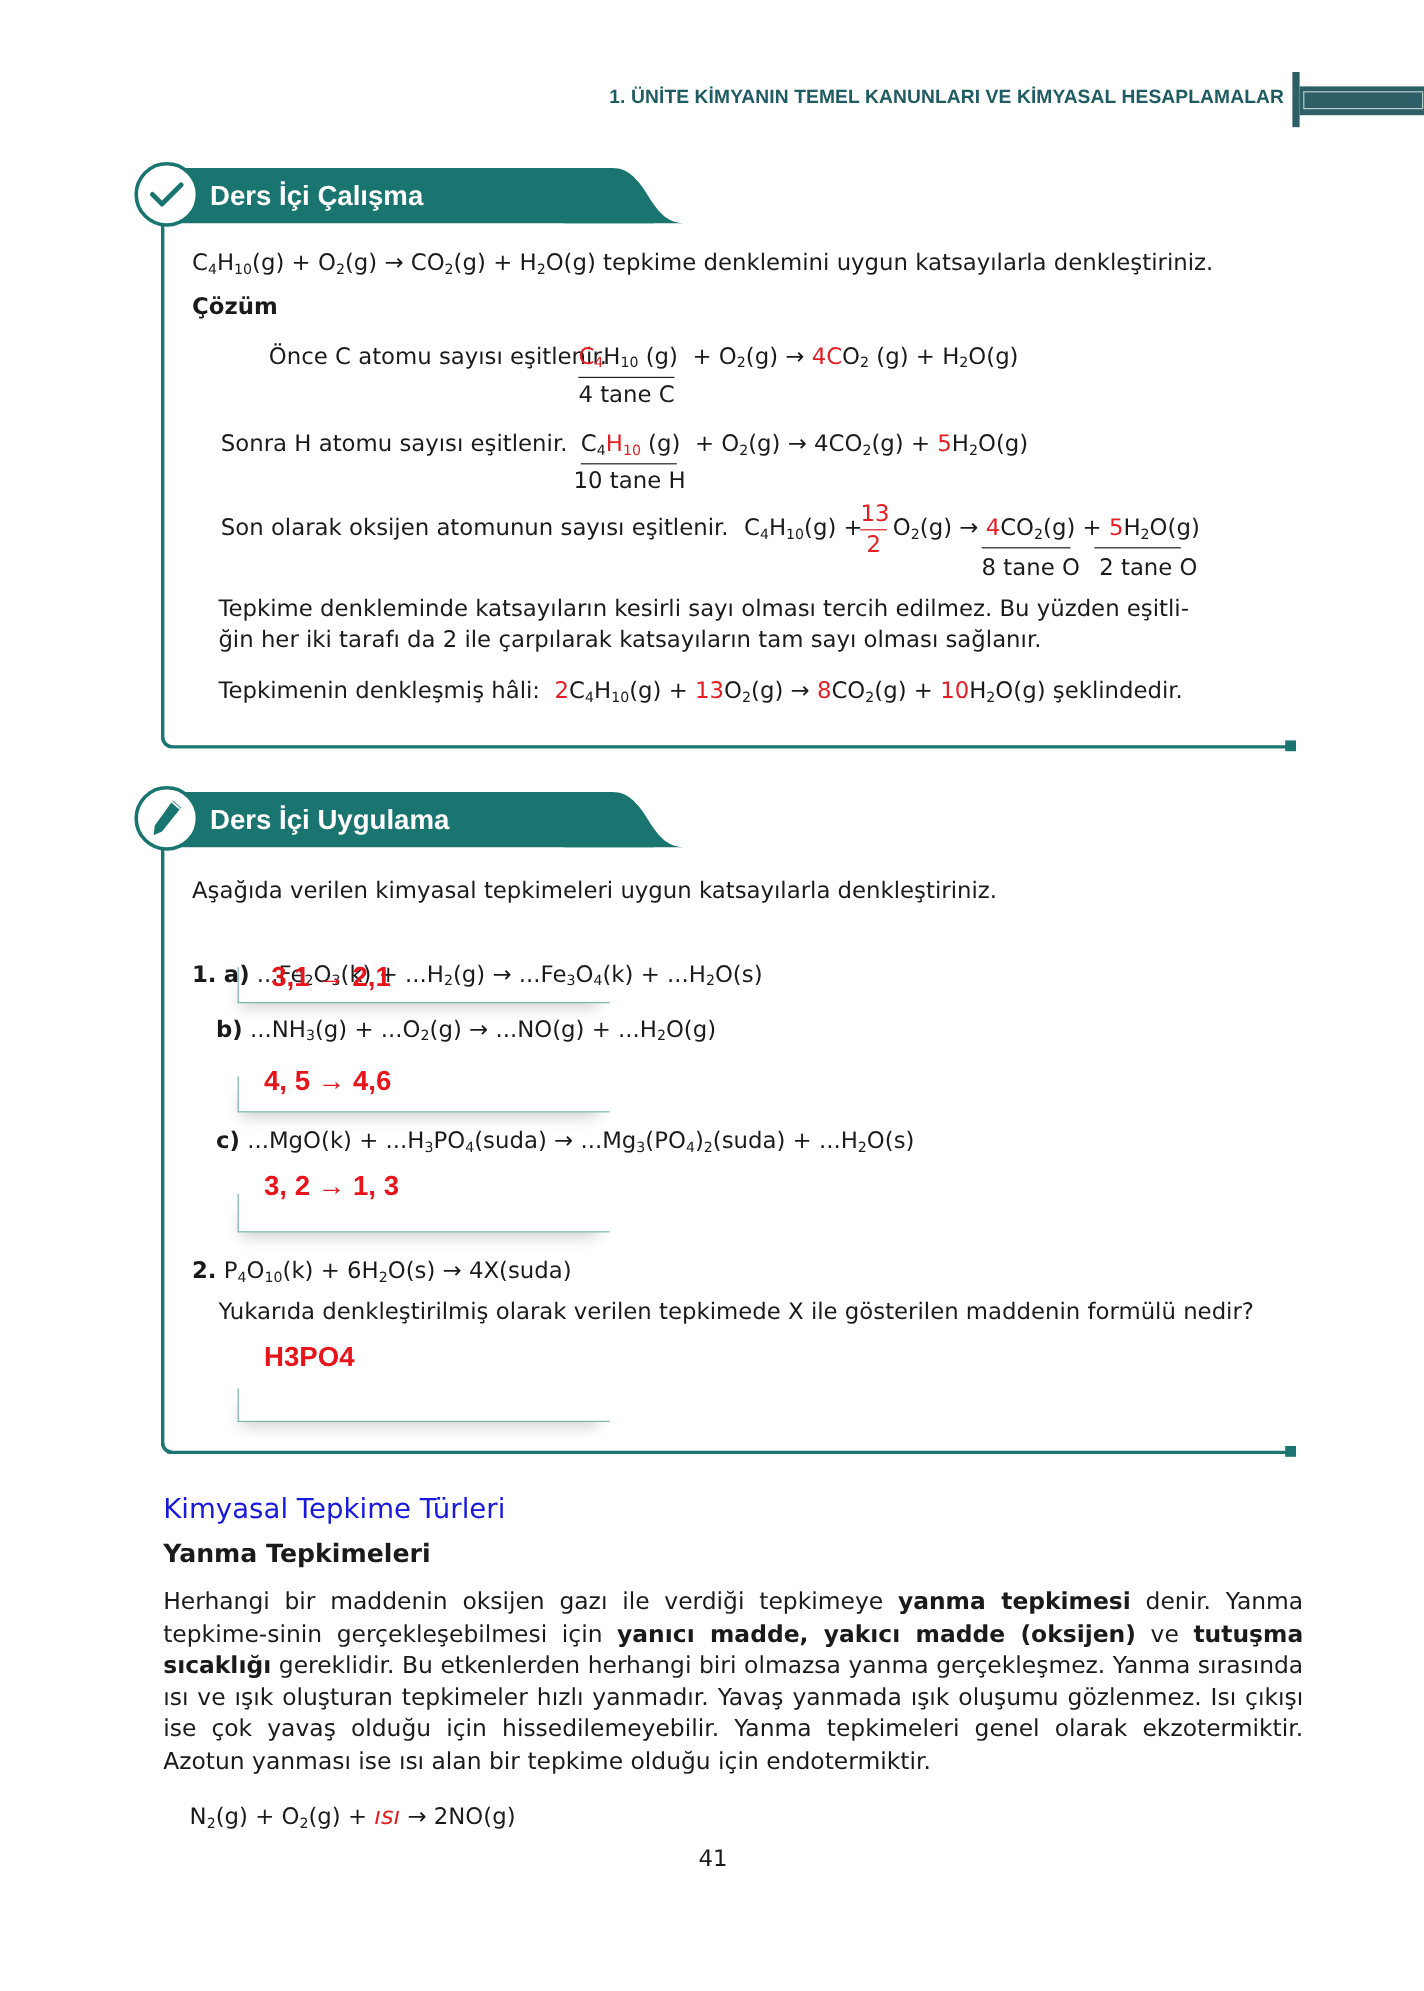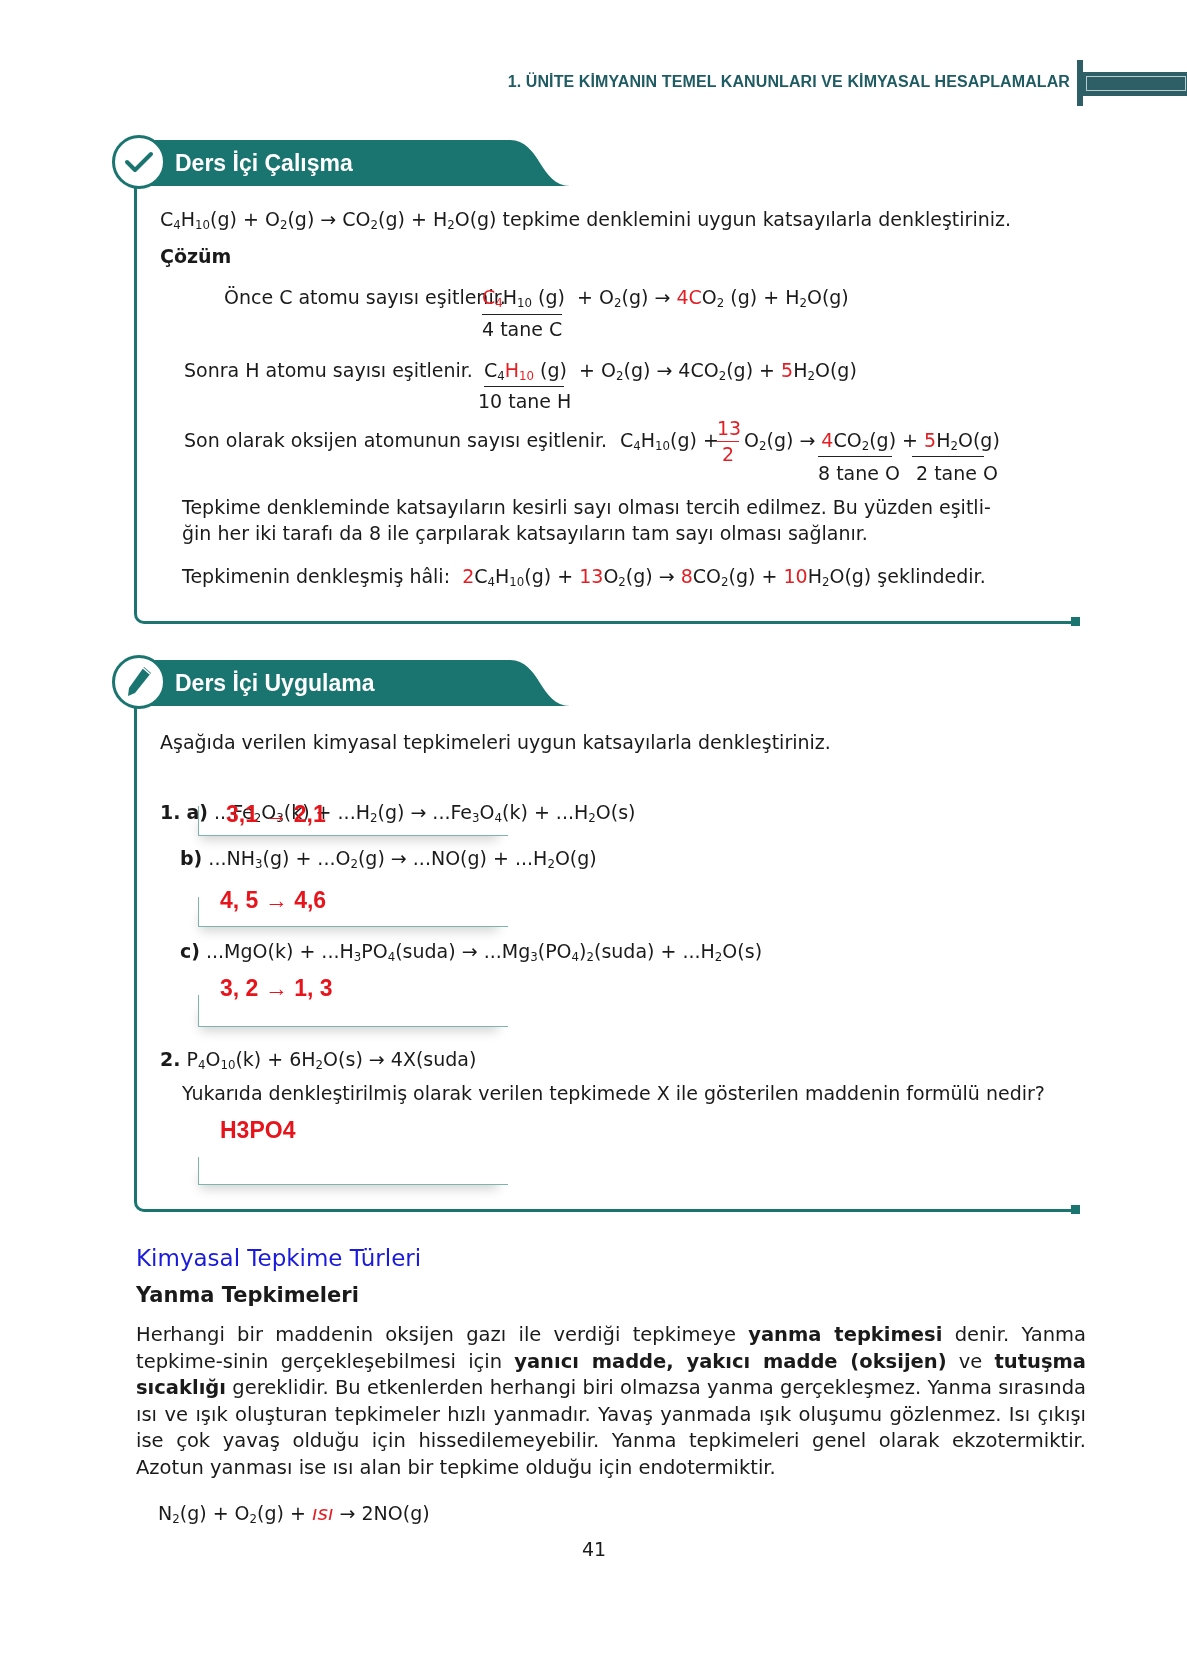--- a/index.html
+++ b/index.html
@@ -72,21 +72,21 @@
 <div class="abs txt red" style="left:717px; top:415px; font-size:19px;">13</div>
 <div class="abs" style="left:717px; top:441px; width:22px; border-top:1.5px solid #e31e24;"></div>
 <div class="abs txt red" style="left:722px; top:441px; font-size:19px;">2</div>
 <div class="abs txt" style="left:744px; top:427px;">O<sub>2</sub>(g) → <span class="red">4</span>CO<sub>2</sub>(g) + <span class="red">5</span>H<sub>2</sub>O(g)</div>
 <div class="abs frac-line" style="left:818px; top:456px; width:74px;"></div>
 <div class="abs frac-line" style="left:912px; top:456px; width:72px;"></div>
 <div class="abs txt" style="left:818px; top:460px;">8 tane O</div>
 <div class="abs txt" style="left:916px; top:460px;">2 tane O</div>
 
 <div class="abs txt" style="left:182px; top:494px;">Tepkime denkleminde katsayıların kesirli sayı olması tercih edilmez. Bu yüzden eşitli-</div>
-<div class="abs txt" style="left:182px; top:520px;">ğin her iki tarafı da 8 ile çarpılarak katsayıların tam sayı olması sağlanır.</div>
+<div class="abs txt" style="left:182px; top:520px;">ğin her iki tarafı da 2 ile çarpılarak katsayıların tam sayı olması sağlanır.</div>
 
 <div class="abs txt" style="left:182px; top:563px;text-align:center;"><span>Tepkimenin denkleşmiş hâli:</span> &nbsp;<span class="red">2</span>C<sub>4</sub>H<sub>10</sub>(g) + <span class="red">13</span>O<sub>2</sub>(g) → <span class="red">8</span>CO<sub>2</sub>(g) + <span class="red">10</span>H<sub>2</sub>O(g) <span>şeklindedir.</span></div>
 
 <div class="abs box" style="left:134px; top:695px; width:940px; height:517px;"></div>
 <div class="abs box-end" style="left:1071px; top:1205px;"></div>
 <div class="abs banner" style="left:150px; top:660px; width:395px;"></div>
 <svg class="abs" style="left:470px; top:660px;" width="100" height="48">
   <path d="M0,0 L40,0 C70,0 70,46 100,46 L0,46 Z" fill="#1a7570"></path>
 </svg>
 <div class="abs banner-title" style="left:175px; top:660px;">Ders İçi Uygulama</div>

